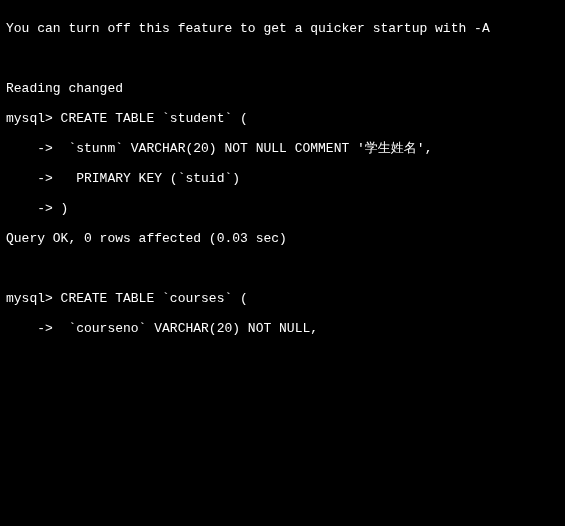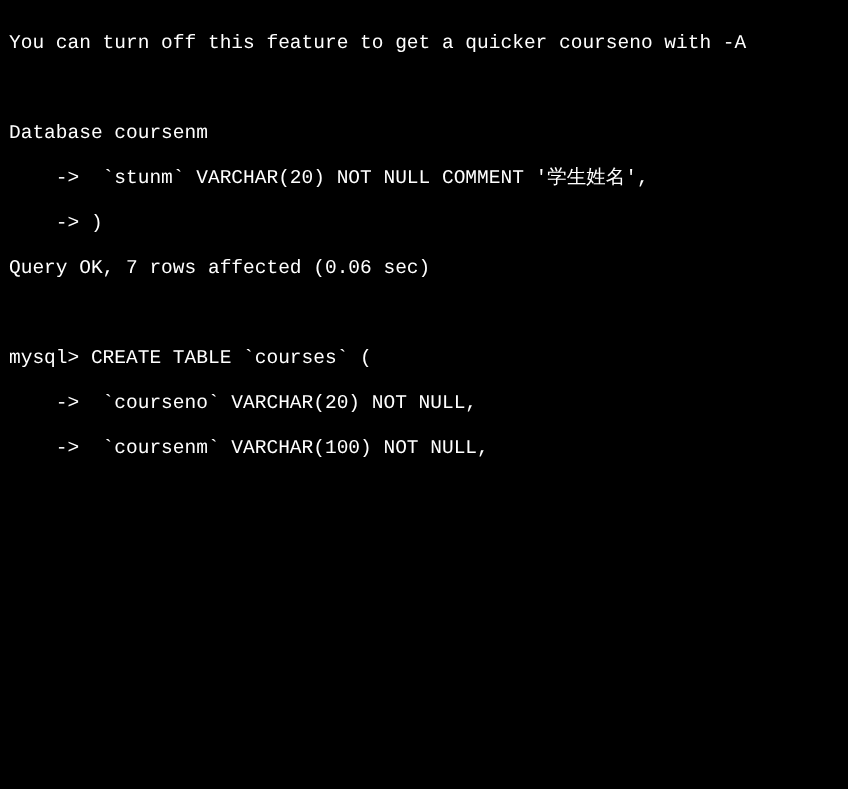--- a/index.html
+++ b/index.html
@@ -20,30 +20,31 @@
   }
   .line {
     display: block;
     min-height: 15px;
   }
 </style>
 </head>
 <body>
 
 <div class="terminal">
-<span class="line">You can turn off this feature to get a quicker courseno with -A</span>
+<span class="line">You can turn off this feature to get a quicker startup with -A</span>
 <span class="line"></span>
-<span class="line">Database coursenm</span>
+<span class="line">Reading changed</span>
+<span class="line">mysql&gt; CREATE TABLE `student` (</span>
 <span class="line">    -&gt;  `stunm` VARCHAR(20) NOT NULL COMMENT '学生姓名',</span>
+<span class="line">    -&gt;   PRIMARY KEY (`stuid`)</span>
 <span class="line">    -&gt; )</span>
-<span class="line">Query OK, 7 rows affected (0.06 sec)</span>
+<span class="line">Query OK, 0 rows affected (0.03 sec)</span>
 <span class="line"></span>
 <span class="line">mysql&gt; CREATE TABLE `courses` (</span>
 <span class="line">    -&gt;  `courseno` VARCHAR(20) NOT NULL,</span>
-<span class="line">    -&gt;  `coursenm` VARCHAR(100) NOT NULL,</span>
 
 
 
 
 
 
 
 
 
 

